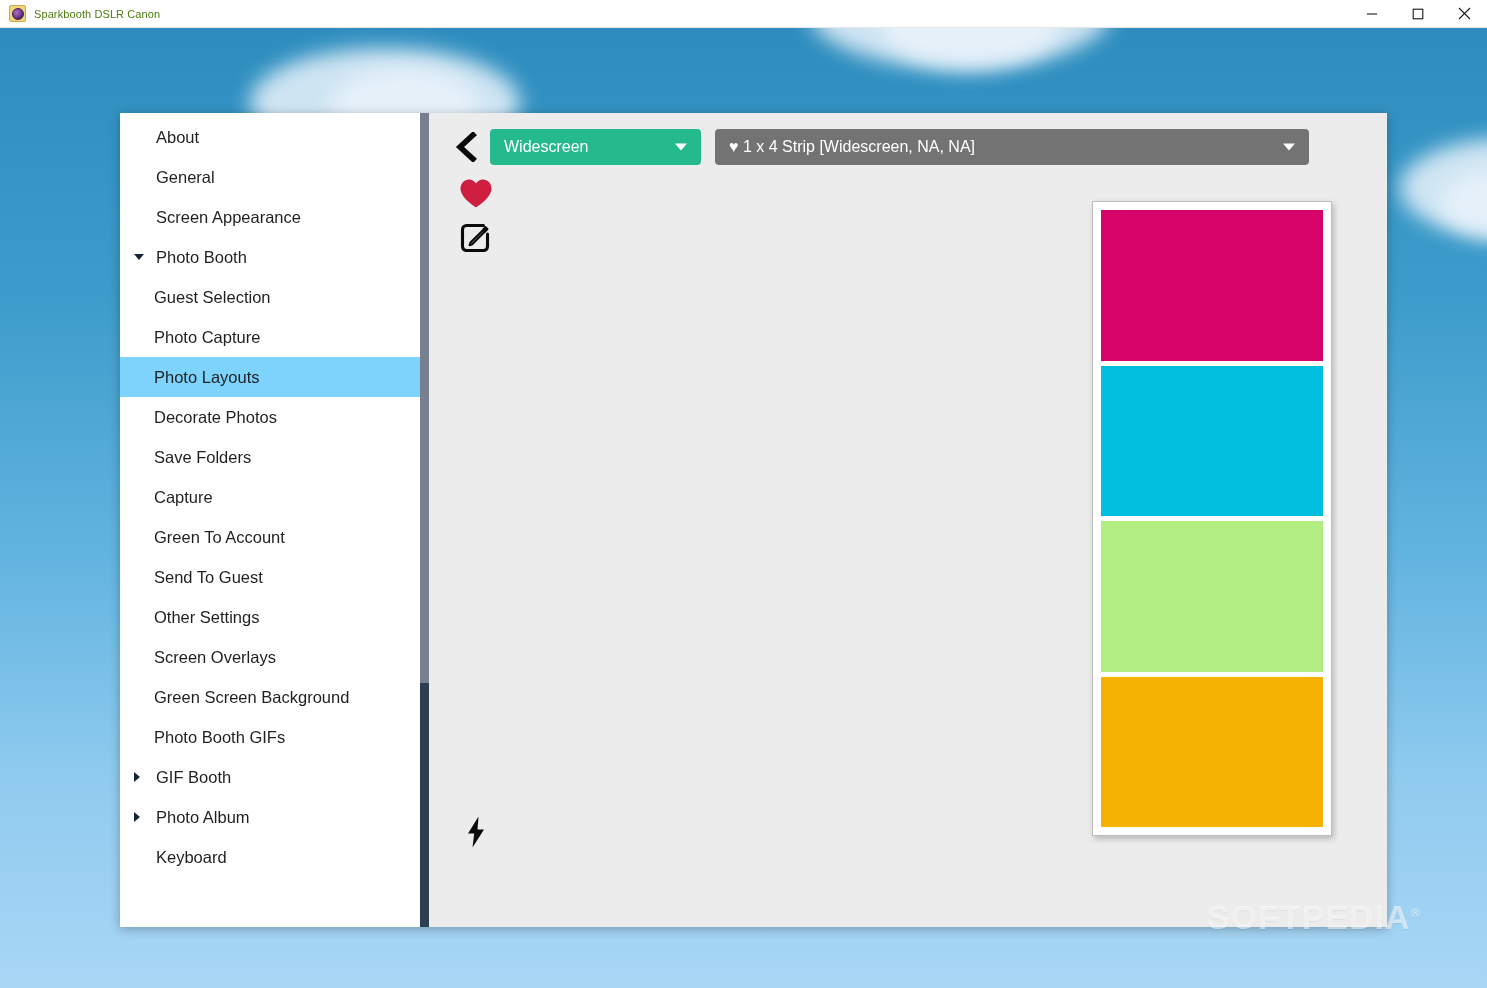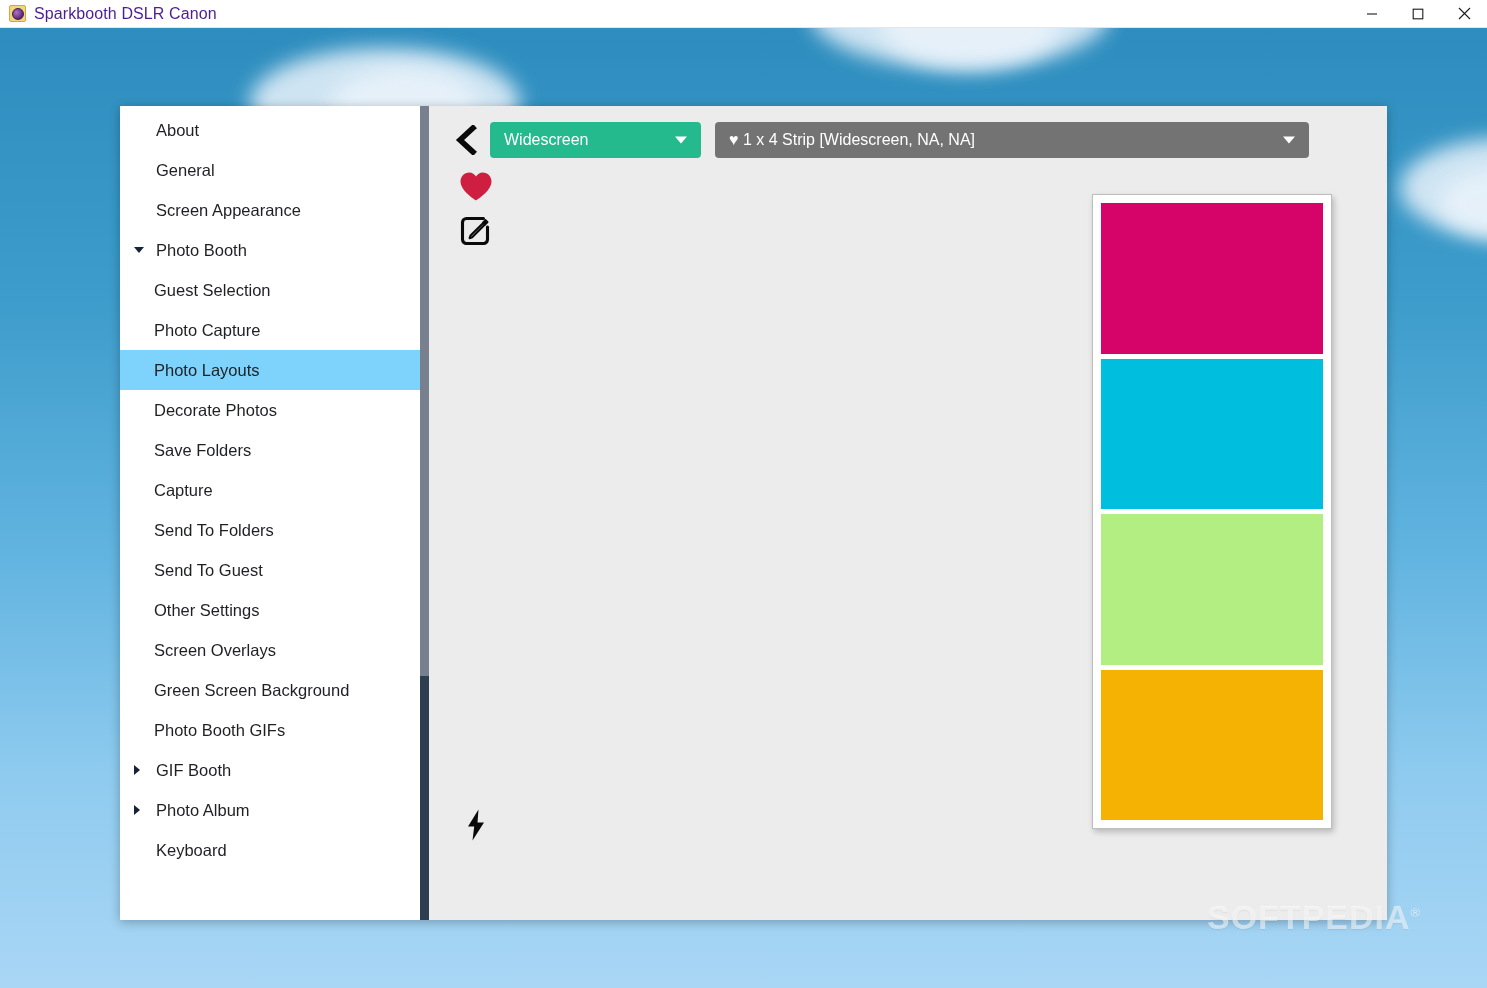--- a/index.html
+++ b/index.html
@@ -51,34 +51,34 @@
     background: #f3d57a;
     border: 1px solid #c9a94a;
     display: flex; align-items: center; justify-content: center;
   }
   #app-icon .lens {
     width: 12px; height: 12px; border-radius: 50%;
     background: radial-gradient(circle at 35% 35%, #b06fc4 0%, #6c3a8d 55%, #201030 100%);
     border: 1px solid #3d2050;
   }
   #title-text {
-    font-size: 16px; color: #4c1d95; letter-spacing: .1px;
+    font-size: 11px; color: #4d7c0f; letter-spacing: .1px;
   }
   .win-btns { margin-left: auto; display: flex; height: 28px; }
   .win-btn {
     width: 46px; height: 28px;
     display: flex; align-items: center; justify-content: center;
     color: #1b1b1b;
   }
   .win-btn svg { display: block; }
 
   
   #app-window {
     position: absolute;
-    left: 120px; top: 106px;
+    left: 120px; top: 113px;
     width: 1267px; height: 814px;
     background: #ececec;
     box-shadow: 0 2px 10px rgba(0,0,0,.28);
     display: flex;
     z-index: 20;
   }
 
   
   #sidebar {
     width: 309px; height: 814px;
@@ -278,21 +278,21 @@
         <div class="nav-item lvl1">
           <span class="lbl">Decorate Photos</span>
         </div>
         <div class="nav-item lvl1">
           <span class="lbl">Save Folders</span>
         </div>
         <div class="nav-item lvl1">
           <span class="lbl">Capture</span>
         </div>
         <div class="nav-item lvl1">
-          <span class="lbl">Send To Folders</span>
+          <span class="lbl">Green To Account</span>
         </div>
         <div class="nav-item lvl1">
           <span class="lbl">Send To Guest</span>
         </div>
         <div class="nav-item lvl1">
           <span class="lbl">Other Settings</span>
         </div>
         <div class="nav-item lvl1">
           <span class="lbl">Screen Overlays</span>
         </div>

